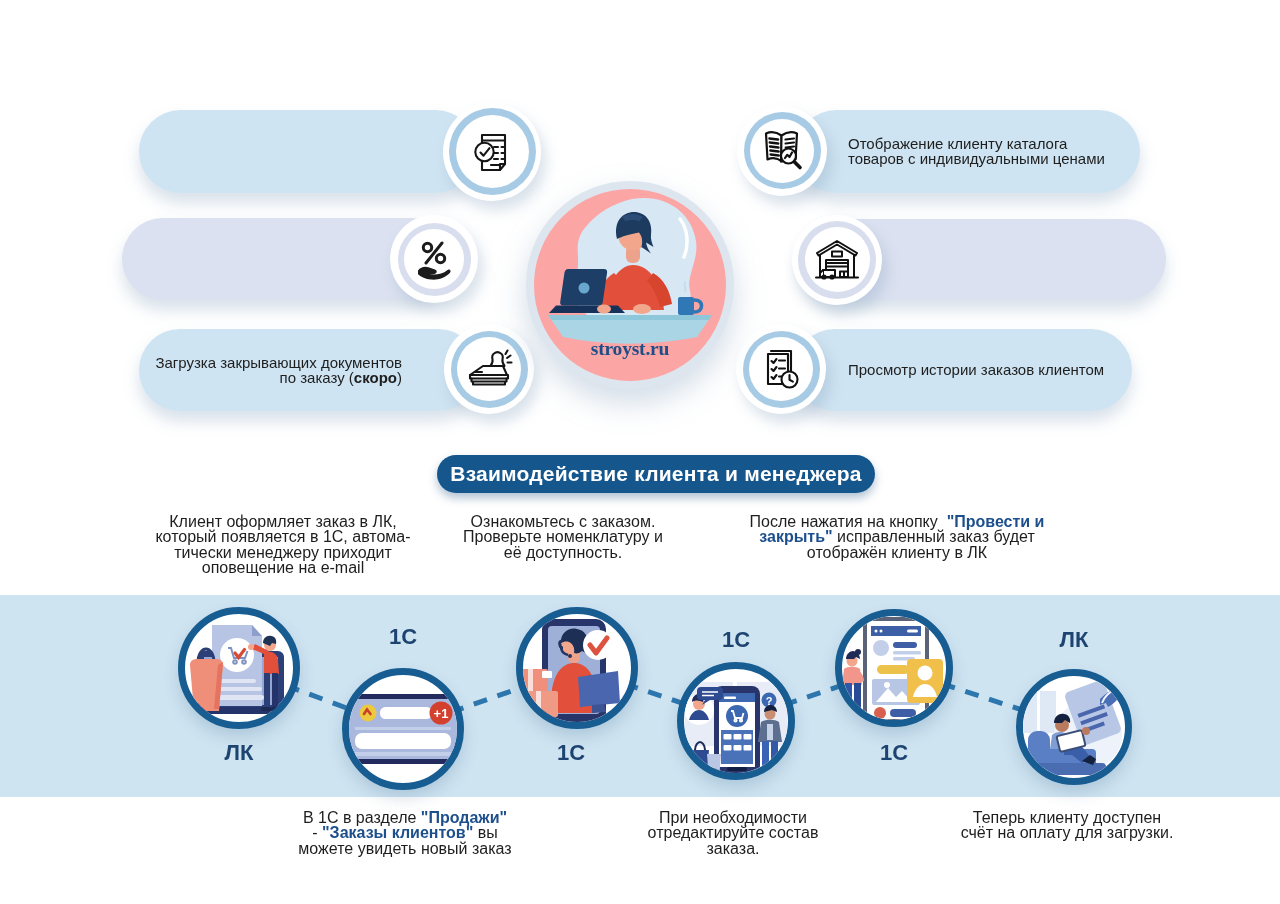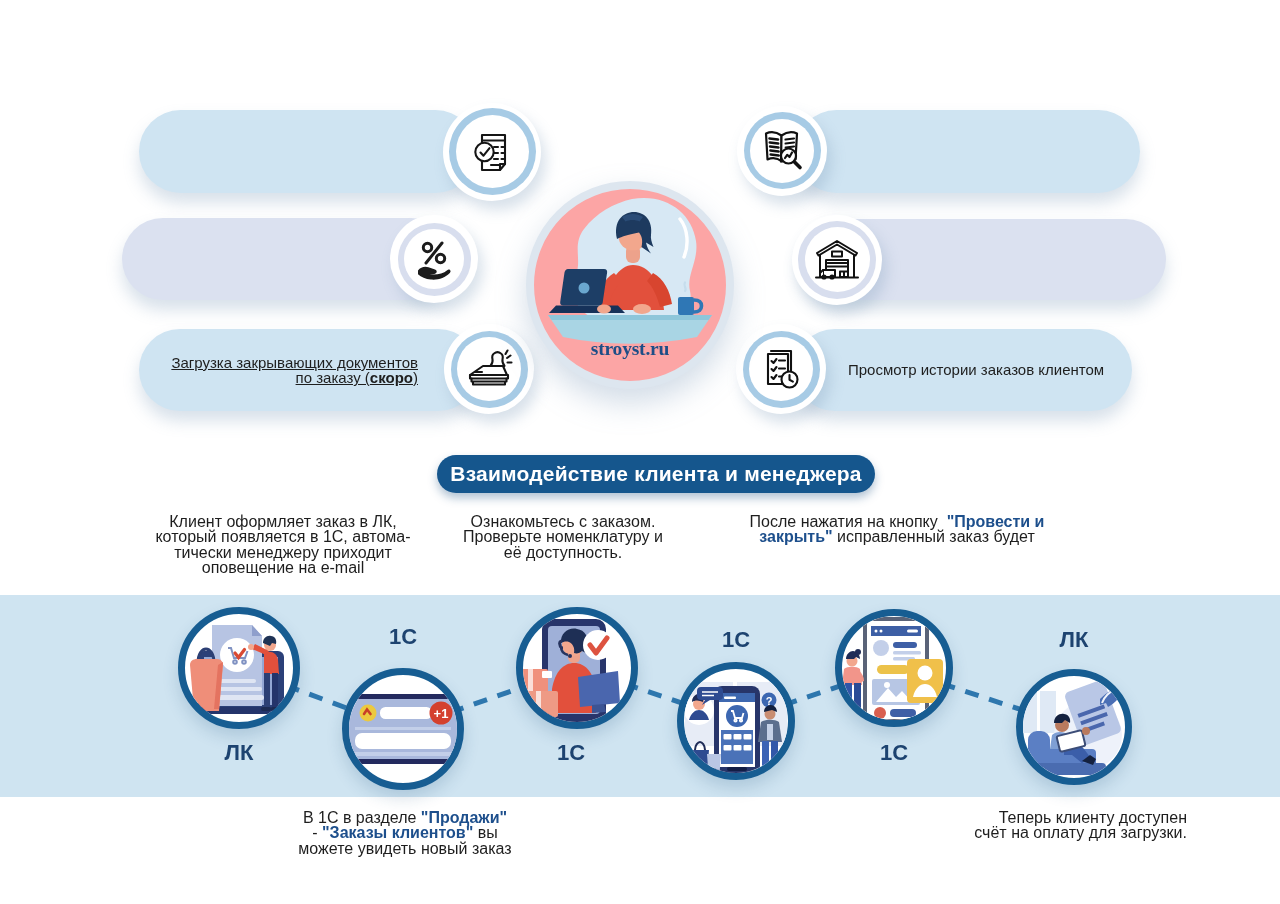--- a/index.html
+++ b/index.html
@@ -58,26 +58,30 @@
 <body>
 
 <div class="canvas">
 
 
   <div class="pill blue" style="left:139px; top:110px; width:338px; height:83px; border-radius:41.5px;"></div>
 
   <div class="pill lav" style="left:122px; top:218px; width:330px; height:82px; border-radius:41px;"></div>
 
   <div class="pill blue" style="left:139px; top:329px; width:340px; height:82px; border-radius:41px;"></div>
-  <div class="pill-text r" style="left:152px; top:355px; width:266px;text-decoration:underline;">
+  <div class="pill-text r" style="left:136px; top:355px; width:266px;">
     <div>Загрузка закрывающих документов</div>
     <div><span>по заказу (</span><span style="font-weight:bold">скоро</span><span>)</span></div>
   </div>
 
   <div class="pill blue" style="left:795px; top:110px; width:345px; height:83px; border-radius:41.5px;"></div>
+  <div class="pill-text l" style="left:848px; top:136px; width:292px;">
+    <div>Отображение клиенту каталога</div>
+    <div>товаров с индивидуальными ценами</div>
+  </div>
 
   <div class="pill lav" style="left:800px; top:219px; width:366px; height:81px; border-radius:40.5px;"></div>
 
   <div class="pill blue" style="left:794px; top:329px; width:338px; height:82px; border-radius:41px;"></div>
   <div class="pill-text l" style="left:848px; top:362px; width:284px;">
     <div>Просмотр истории заказов клиентом</div>
   </div>
 
   <div class="gapc" style="left:443px; top:102.5px; width:98px; height:98px;"></div>
   <div class="ringc blue" style="left:448.5px; top:108px; width:87px; height:87px;"></div>
@@ -208,20 +212,21 @@
     <div>оповещение на e-mail</div>
   </div>
   <div class="step" style="left:448px; top:514px; width:230px; text-align:center;">
     <div>Ознакомьтесь с заказом.</div>
     <div>Проверьте номенклатуру и</div>
     <div>её доступность.</div>
   </div>
   <div class="step" style="left:742px; top:514px; width:310px; text-align:center;">
     <div><span>После нажатия на кнопку  </span><span class="bb">"Провести и</span></div>
     <div><span class="bb">закрыть"</span><span> исправленный заказ будет</span></div>
+    <div>отображён клиенту в ЛК</div>
   </div>
 
   <div id="band"></div>
   <svg id="connectors" viewBox="0 0 1280 202">
     <g stroke="#2e77ae" stroke-width="5" stroke-dasharray="14 11" fill="none">
       <line x1="239" y1="73" x2="403" y2="134"></line>
       <line x1="403" y1="134" x2="577" y2="73"></line>
       <line x1="577" y1="73" x2="736" y2="126"></line>
       <line x1="736" y1="126" x2="894" y2="73"></line>
       <line x1="894" y1="73" x2="1074" y2="132"></line>
@@ -434,18 +439,23 @@
       <circle cx="70" cy="62" r="4" fill="#b97a5e"></circle>
     </svg>
   </div>
   <div class="nlabel" style="left:1034px; top:627px;">ЛК</div>
 
   <div class="caption" style="left:290px; top:810px; width:230px;">
     <div><span>В 1С в разделе </span><span class="bb">"Продажи"</span></div>
     <div><span>- </span><span class="bb">"Заказы клиентов"</span><span> вы</span></div>
     <div>можете увидеть новый заказ</div>
   </div>
-  <div class="caption" style="left:947px; top:810px; width:240px;text-align:right;">
+  <div class="caption" style="left:633px; top:810px; width:200px;">
+    <div>При необходимости</div>
+    <div>отредактируйте состав</div>
+    <div>заказа.</div>
+  </div>
+  <div class="caption" style="left:947px; top:810px; width:240px;">
     <div>Теперь клиенту доступен</div>
     <div>счёт на оплату для загрузки.</div>
   </div>
 
 </div>
 
 </body></html>

